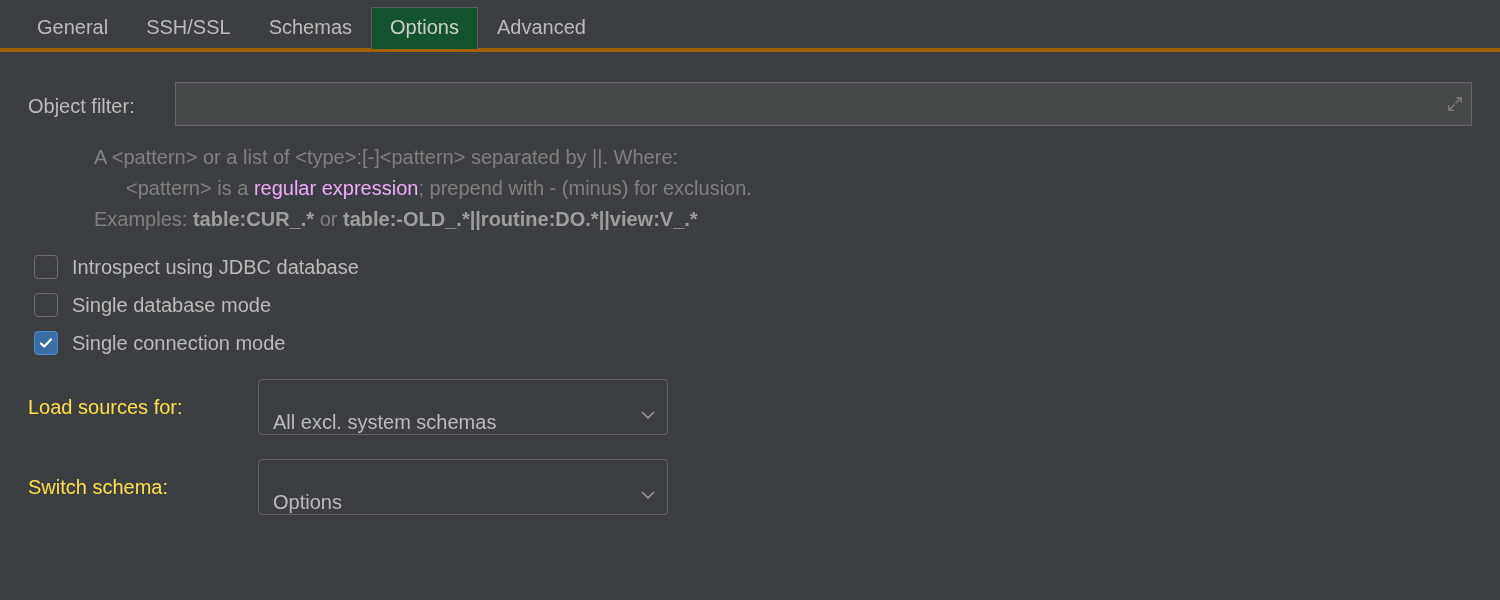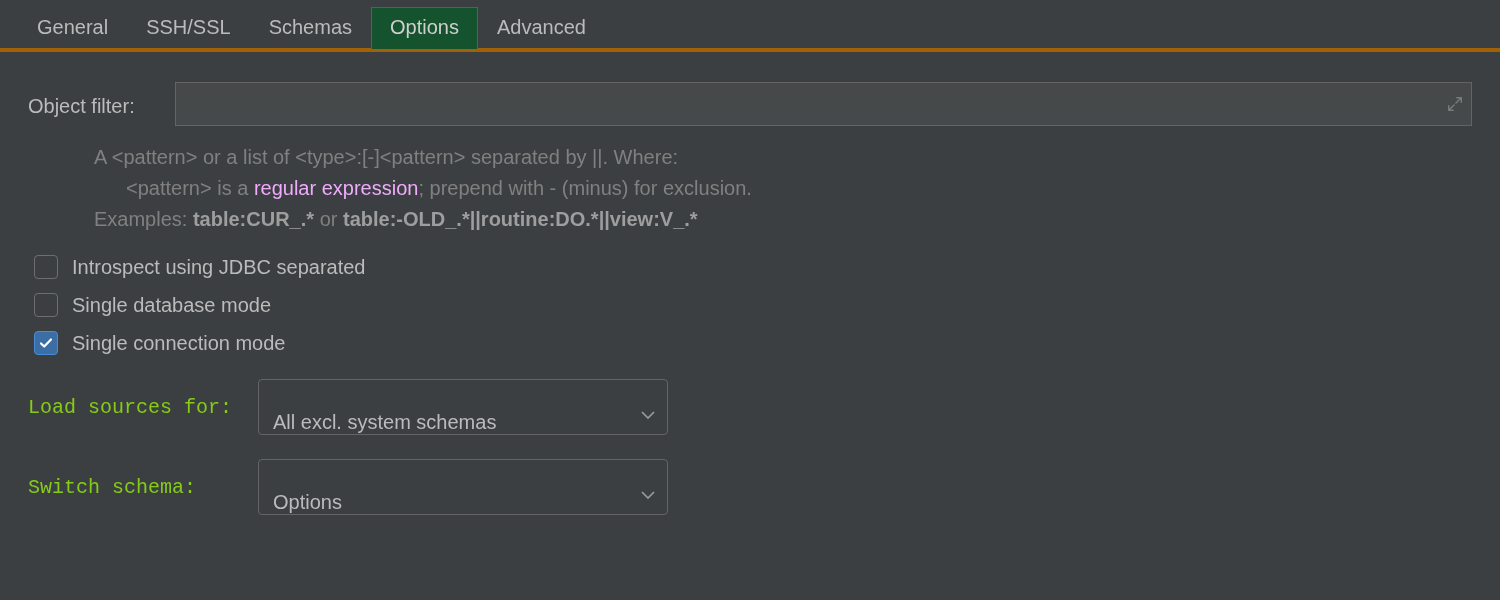--- a/index.html
+++ b/index.html
@@ -110,22 +110,21 @@
 
   
   .select-row {
     display: flex;
     align-items: center;
     gap: 20px;
     margin: 24px 0 0 0;
   }
   .select-label {
     min-width: 210px;
-    color: #84cc16;
-    font-family: Liberation Mono, monospace;
+    color: #fde047;
   }
   .select {
     position: relative;
     width: 410px;
     height: 56px;
     border: 1px solid #646464;
     border-radius: 4px;
     background: #3c3f41;
     display: flex;
     align-items: flex-end;
@@ -170,21 +169,21 @@
     <div class="indent">
       <span>&lt;pattern&gt; is a </span><span class="link">regular expression</span><span>; prepend with - (minus) for exclusion.</span>
     </div>
     <div class="ex">
       <span>Examples: </span><strong>table:CUR_.*</strong><span> or </span><strong>table:-OLD_.*||routine:DO.*||view:V_.*</strong>
     </div>
   </div>
 
   <div class="check-row">
     <span class="cbox"></span>
-    <span class="check-label">Introspect using JDBC separated</span>
+    <span class="check-label">Introspect using JDBC database</span>
   </div>
 
   <div class="check-row">
     <span class="cbox"></span>
     <span class="check-label">Single database mode</span>
   </div>
 
   <div class="check-row">
     <span class="cbox checked">
       <svg viewBox="0 0 16 16">

